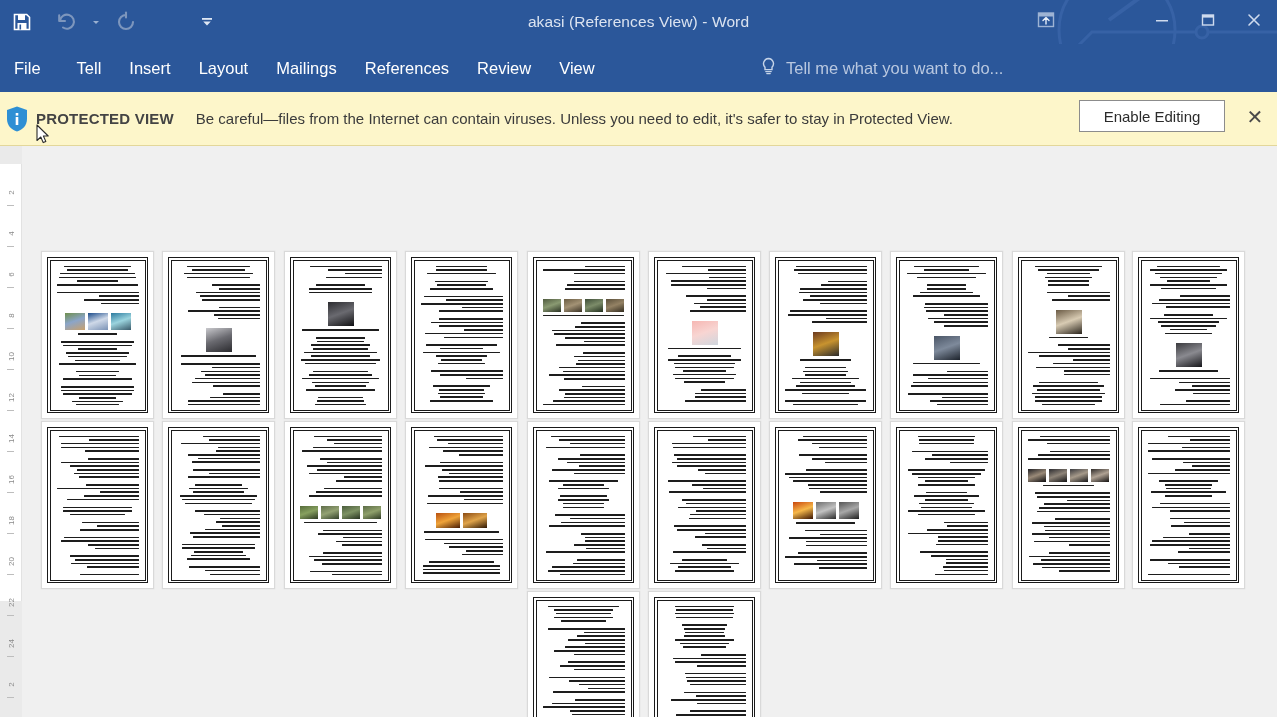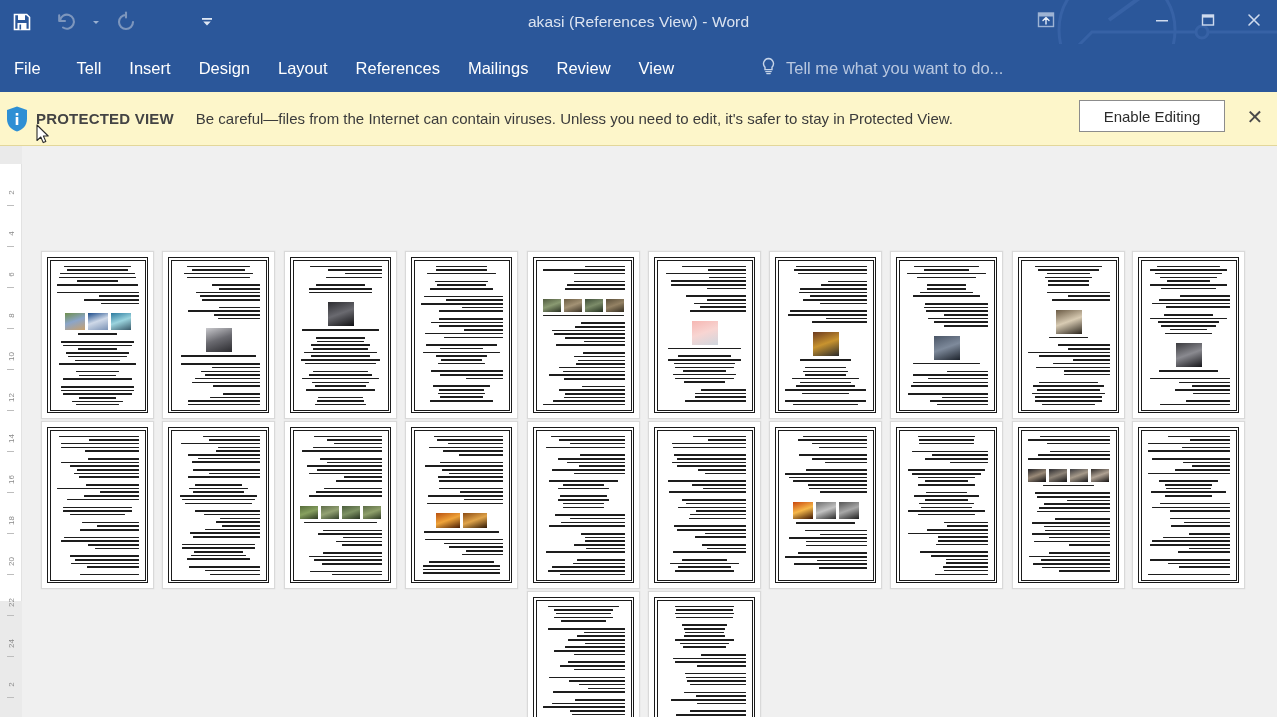--- a/index.html
+++ b/index.html
@@ -221,24 +221,23 @@
         </svg>
     </div>
   </div>
 </div>
 
 <div class="tabbar">
   <div class="tabs">
     <div class="tab file">File</div>
     <div class="tab">Tell</div>
     <div class="tab">Insert</div>
-    <div class="tab">Design</div>
     <div class="tab">Layout</div>
+    <div class="tab">Mailings</div>
     <div class="tab">References</div>
-    <div class="tab">Mailings</div>
     <div class="tab">Review</div>
     <div class="tab">View</div>
   </div>
 
   <div class="tellme">
     <span>
       <svg width="17" height="19" viewBox="0 0 17 19">
           <path d="M8.5 1.5 A5.2 5.2 0 0 1 12 10.3 L12 12.6 L5 12.6 L5 10.3 A5.2 5.2 0 0 1 8.5 1.5 Z" fill="none" stroke="#c6d4e8" stroke-width="1.4"></path>
           <path d="M5.8 14.6 L11.2 14.6 M6.8 16.6 L10.2 16.6" stroke="#c6d4e8" stroke-width="1.4" stroke-linecap="round"></path>
         </svg>

